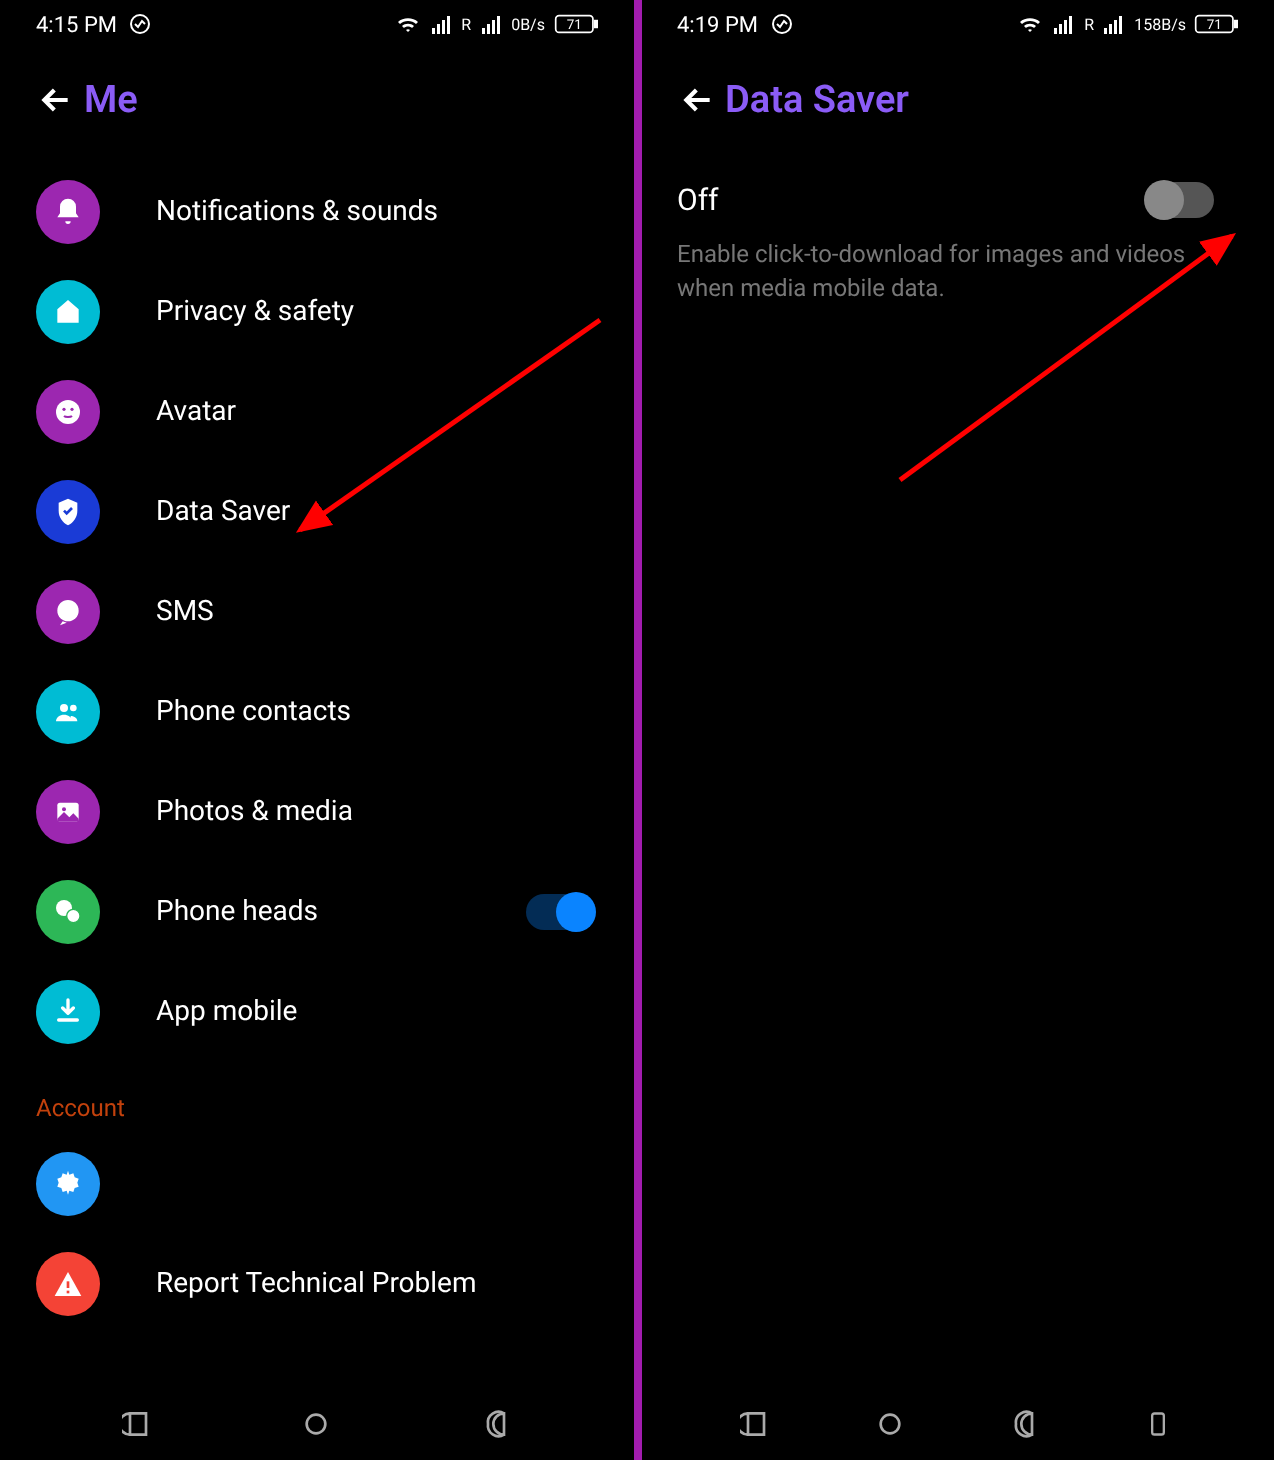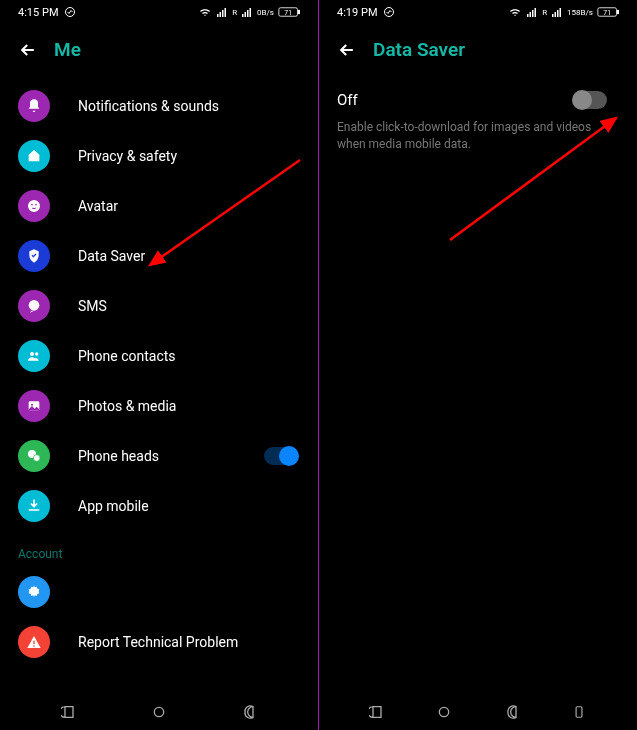--- a/index.html
+++ b/index.html
@@ -12,39 +12,39 @@
     display: flex;
     position: relative;
   }
   .phone {
     flex: 1;
     background: #000;
     display: flex;
     flex-direction: column;
     position: relative;
   }
-  .phone-left { border-right: 1px solid #a21caf; }
+  .phone-left { border-right: 4px solid #a21caf; }
   .status-bar {
     height: 24px;
     display: flex;
     align-items: center;
     justify-content: space-between;
     padding: 0 18px;
     color: #fff;
     font-size: 11px;
   }
   .status-left { display: flex; align-items: center; gap: 6px; }
   .status-right { display: flex; align-items: center; gap: 4px; }
   .status-icon { display: inline-flex; }
   .header {
     display: flex;
     align-items: center;
-    gap: 16px;
+    gap: 4px;
     padding: 14px 18px 12px;
-    color: #14b8a6;
+    color: #8b5cf6;
   }
   .back-arrow {
     width: 20px; height: 20px;
     display: flex; align-items: center; justify-content: center;
   }
   .header-title { font-size: 19px; font-weight: 600; }
   .list { padding: 8px 8px 0 18px; }
   .row {
     display: flex;
     align-items: center;
@@ -52,21 +52,21 @@
     padding: 9px 0;
     color: #fff;
   }
   .row-icon {
     width: 32px; height: 32px; border-radius: 50%;
     display: flex; align-items: center; justify-content: center;
     flex-shrink: 0;
   }
   .row-label { font-size: 14px; flex: 1; }
   .section-label {
-    color: #0f766e;
+    color: #c2410c;
     font-size: 12px;
     padding: 16px 0 6px 0;
   }
   .toggle {
     width: 34px; height: 18px; border-radius: 9px;
     position: relative;
     margin-right: 12px;
   }
   .toggle-on { background: #0a84ff55; }
   .toggle-on::after {

